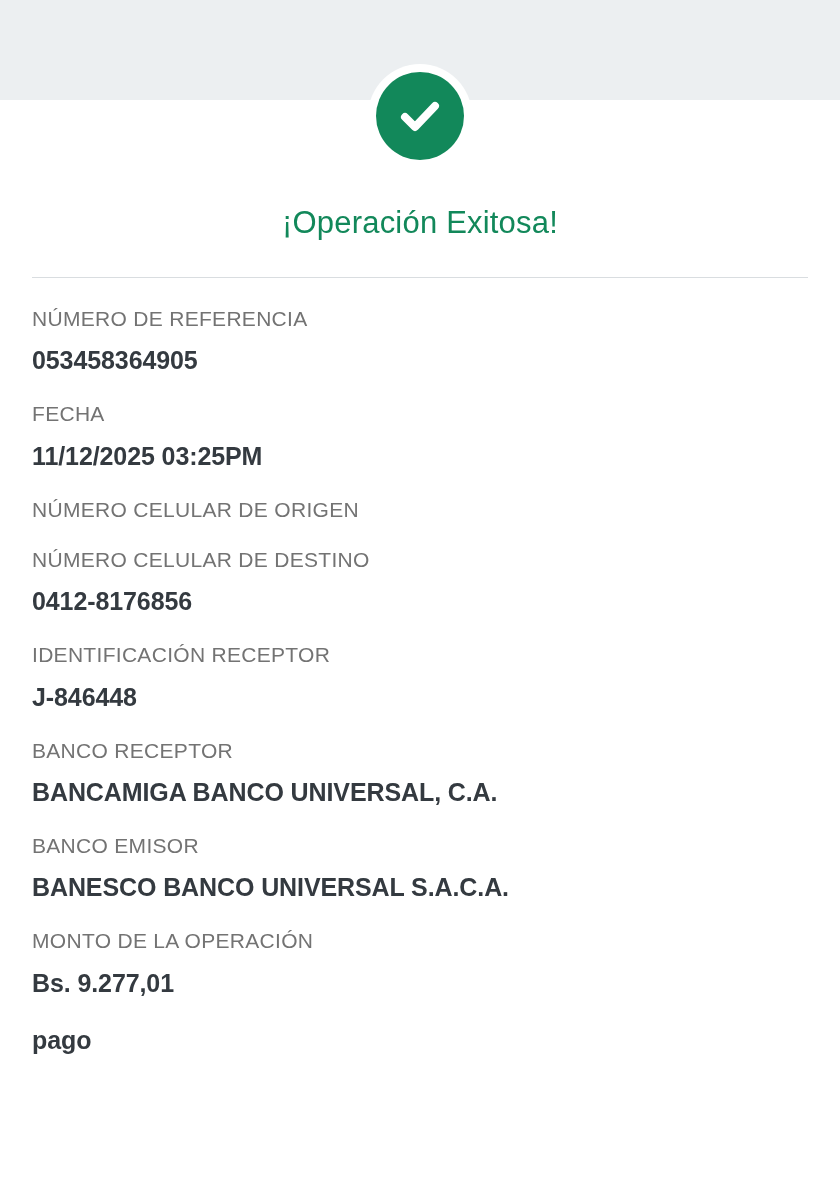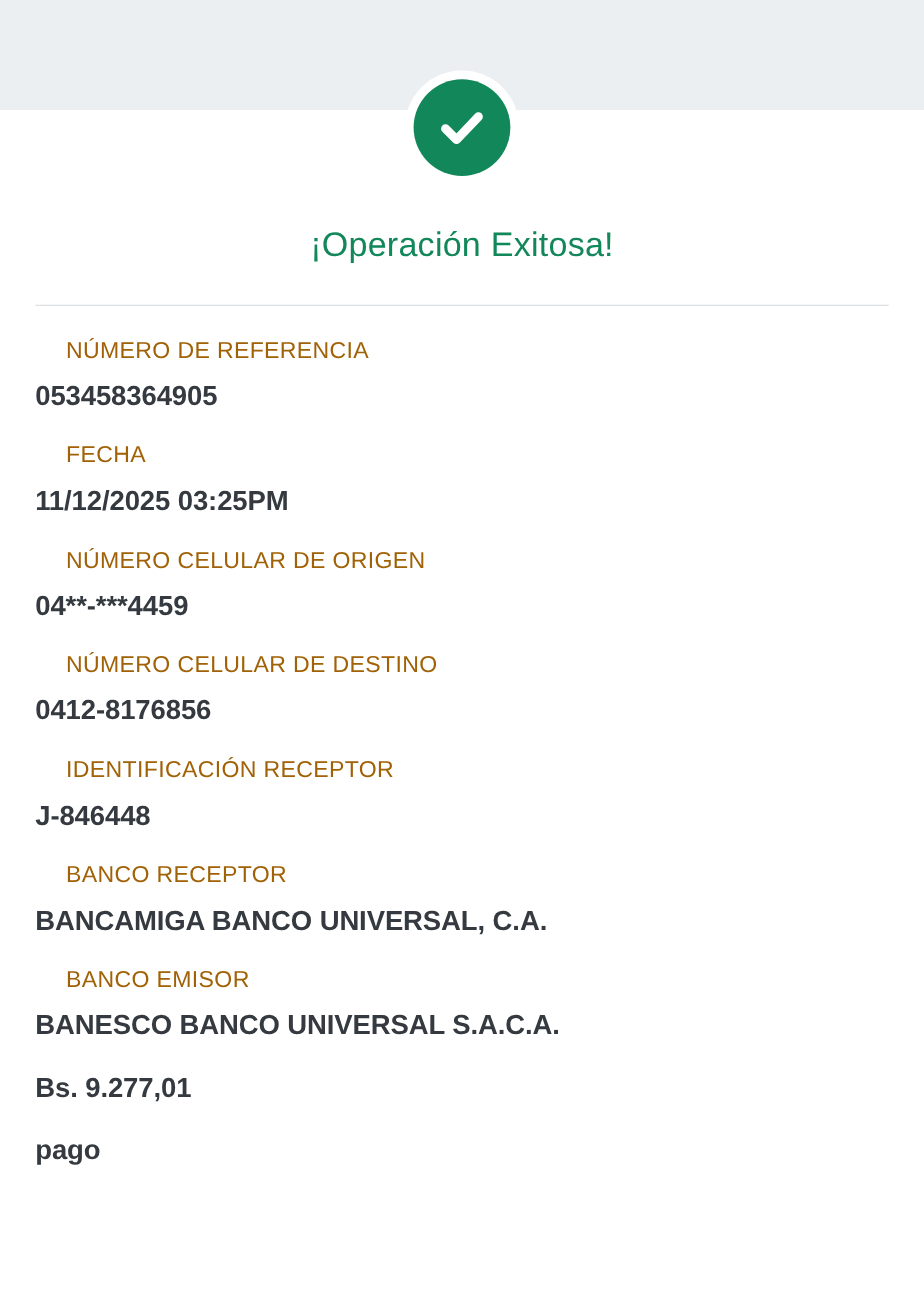--- a/index.html
+++ b/index.html
@@ -76,25 +76,24 @@
     position: absolute;
     top: 305px;
     left: 32px;
     width: 776px;
   }
   .field {
     margin-bottom: 22px;
   }
   .field-label {
     font-size: 21px;
-    color: #a16207;
+    color: #737373;
     letter-spacing: 0.3px;
     line-height: 1.35;
     font-weight: 400;
-    margin-left: 28px;
   }
   .field-value {
     font-size: 25px;
     color: #343a40;
     font-weight: bold;
     letter-spacing: -0.1px;
     line-height: 1.4;
     margin-top: 10px;
   }
 </style>
@@ -124,21 +123,20 @@
       <div class="field-value">053458364905</div>
     </div>
 
     <div class="field">
       <div class="field-label">FECHA</div>
       <div class="field-value">11/12/2025 03:25PM</div>
     </div>
 
     <div class="field">
       <div class="field-label">NÚMERO CELULAR DE ORIGEN</div>
-      <div class="field-value">04**-***4459</div>
     </div>
 
     <div class="field">
       <div class="field-label">NÚMERO CELULAR DE DESTINO</div>
       <div class="field-value">0412-8176856</div>
     </div>
 
     <div class="field">
       <div class="field-label">IDENTIFICACIÓN RECEPTOR</div>
       <div class="field-value">J-846448</div>
@@ -148,20 +146,21 @@
       <div class="field-label">BANCO RECEPTOR</div>
       <div class="field-value">BANCAMIGA BANCO UNIVERSAL, C.A.</div>
     </div>
 
     <div class="field">
       <div class="field-label">BANCO EMISOR</div>
       <div class="field-value">BANESCO BANCO UNIVERSAL S.A.C.A.</div>
     </div>
 
     <div class="field">
+      <div class="field-label">MONTO DE LA OPERACIÓN</div>
       <div class="field-value">Bs. 9.277,01</div>
     </div>
 
     <div class="field">
       <div class="field-value">pago</div>
     </div>
 
   </div>
 
 </div>

